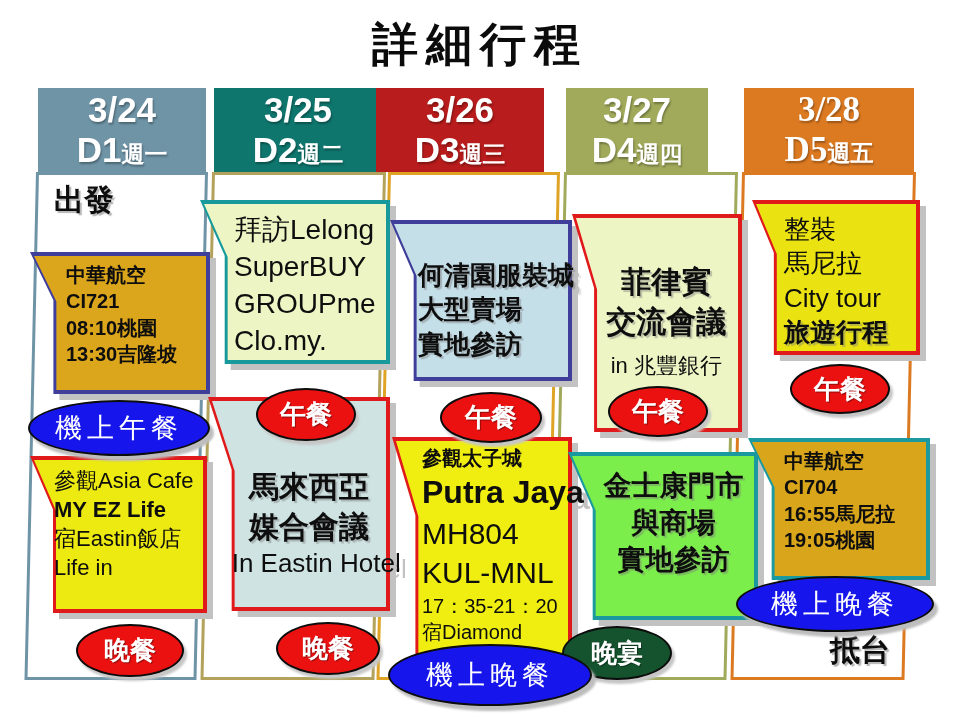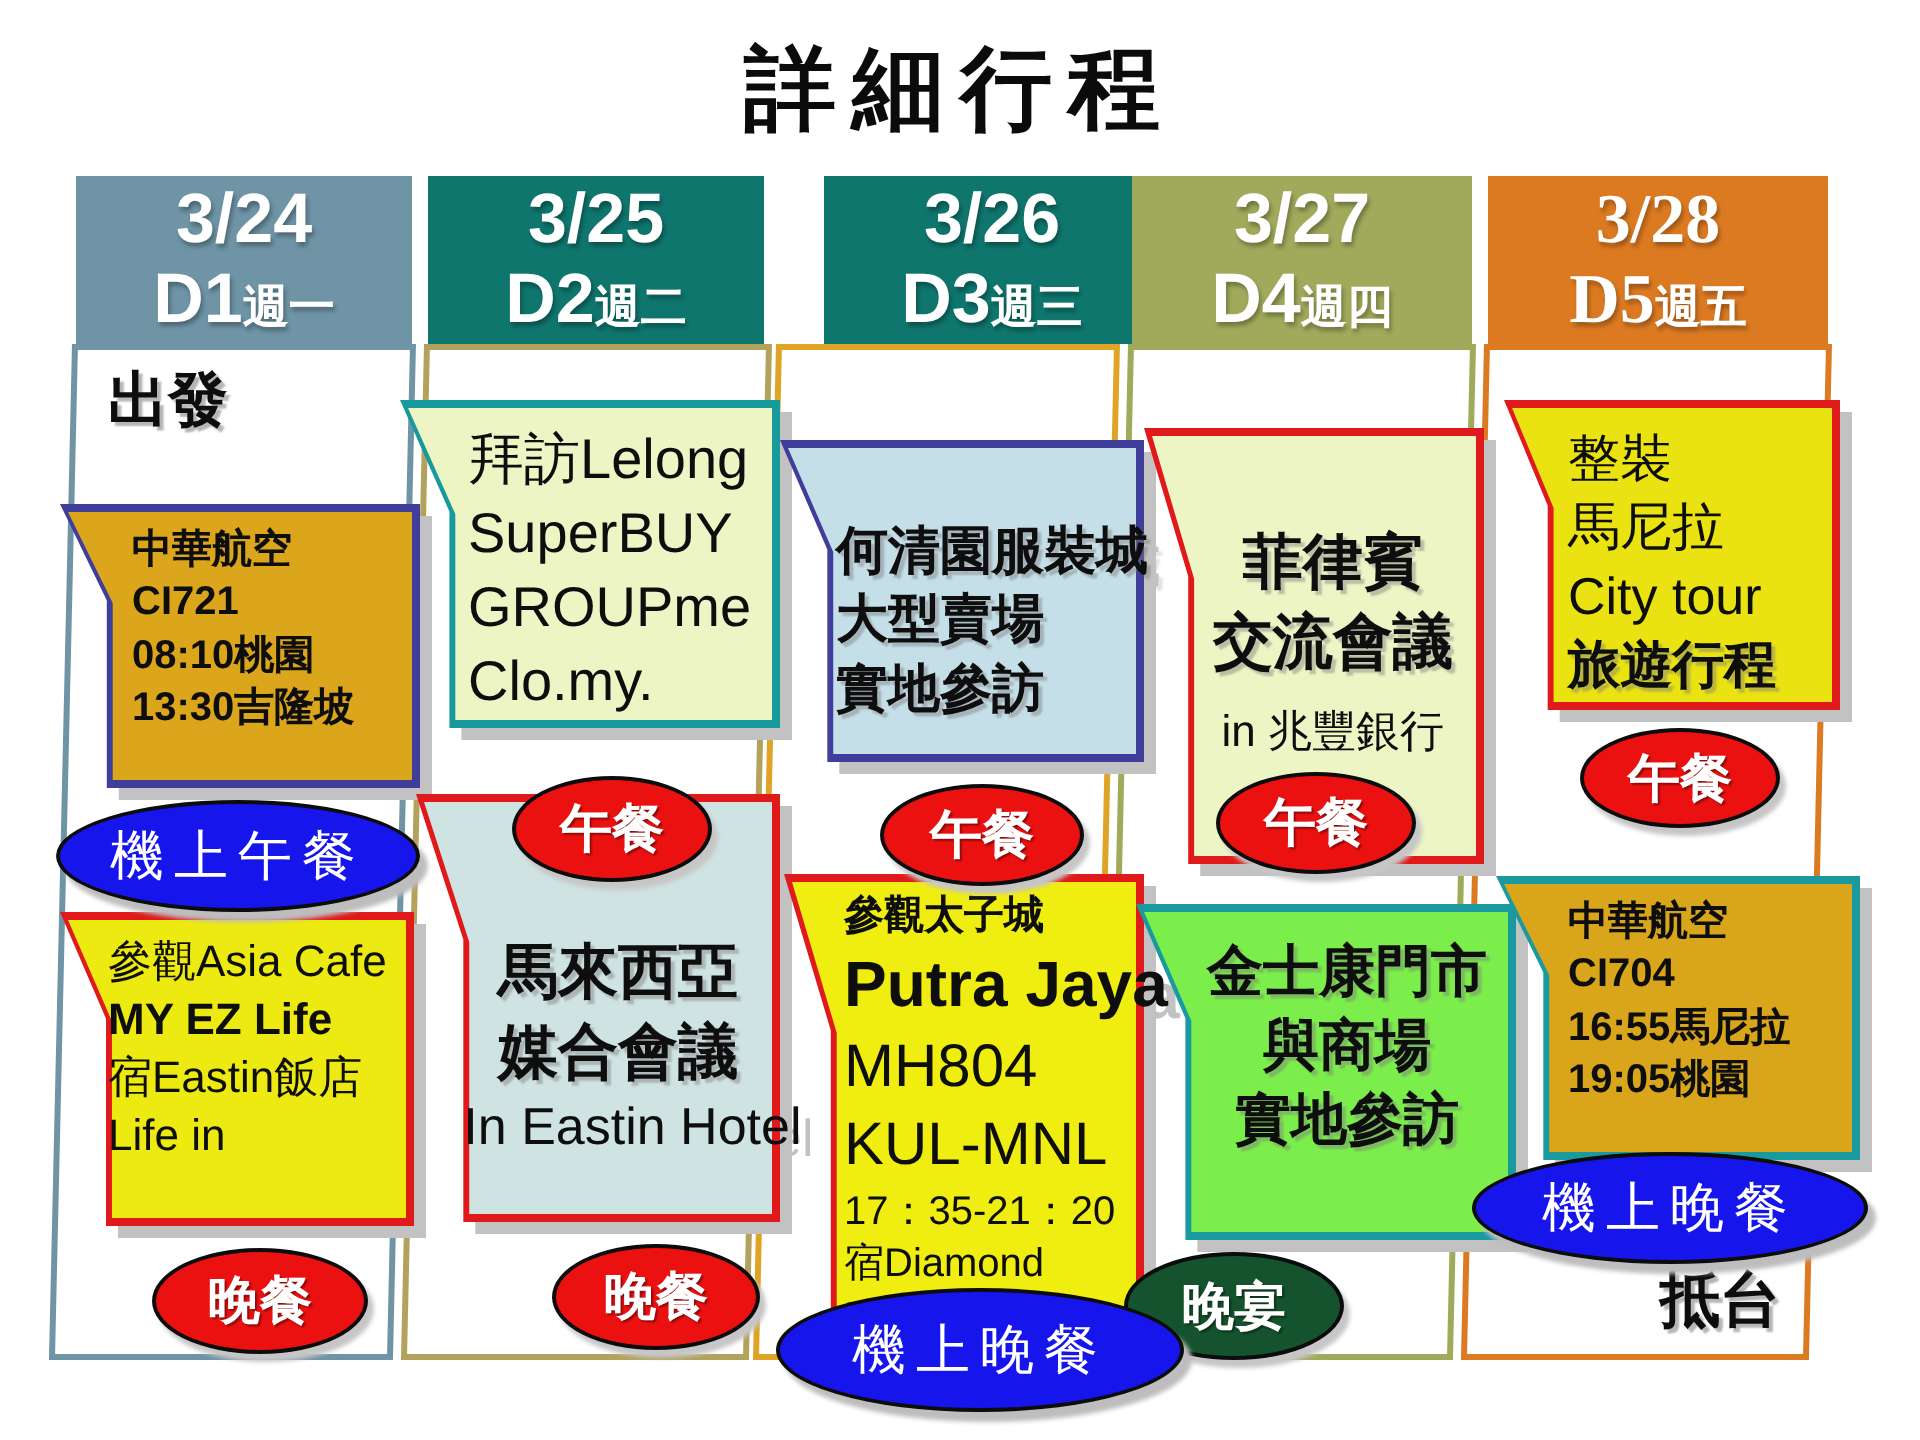--- a/index.html
+++ b/index.html
@@ -49,25 +49,25 @@
   <div class="title">詳細行程</div>
 
   <div class="hcell" style="left: 38px; width: 168px; background-color: rgb(110, 148, 166);">
     <div class="hdate">3/24</div>
     <div class="hday"><span>D1</span><span class="hw">週一</span></div>
   </div>
   <div class="hcell" style="left: 214px; width: 168px; background-color: #0f766e;">
     <div class="hdate">3/25</div>
     <div class="hday"><span>D2</span><span class="hw">週二</span></div>
   </div>
-  <div class="hcell" style="left: 412px; width: 168px; background-color: #0f766e;">
+  <div class="hcell" style="left: 376px; width: 168px; background-color: #b91c1c;">
     <div class="hdate">3/26</div>
     <div class="hday"><span>D3</span><span class="hw">週三</span></div>
   </div>
-  <div class="hcell" style="left: 566px; width: 170px; background-color: rgb(161, 170, 91);">
+  <div class="hcell" style="left: 566px; width: 142px; background-color: rgb(161, 170, 91);">
     <div class="hdate">3/27</div>
     <div class="hday"><span>D4</span><span class="hw">週四</span></div>
   </div>
   <div class="hcell" style="left: 744px; width: 170px; background-color: rgb(220, 122, 34); font-family: Liberation Serif, serif;">
     <div class="hdate">3/28</div>
     <div class="hday"><span>D5</span><span class="hw">週五</span></div>
   </div>
 
   <div class="colbody" style="left: 36px; width: 166px; border-color: rgb(110, 148, 166);"></div>
   <div class="colbody" style="left: 212px; width: 168px; border-color: rgb(178, 162, 91);"></div>

